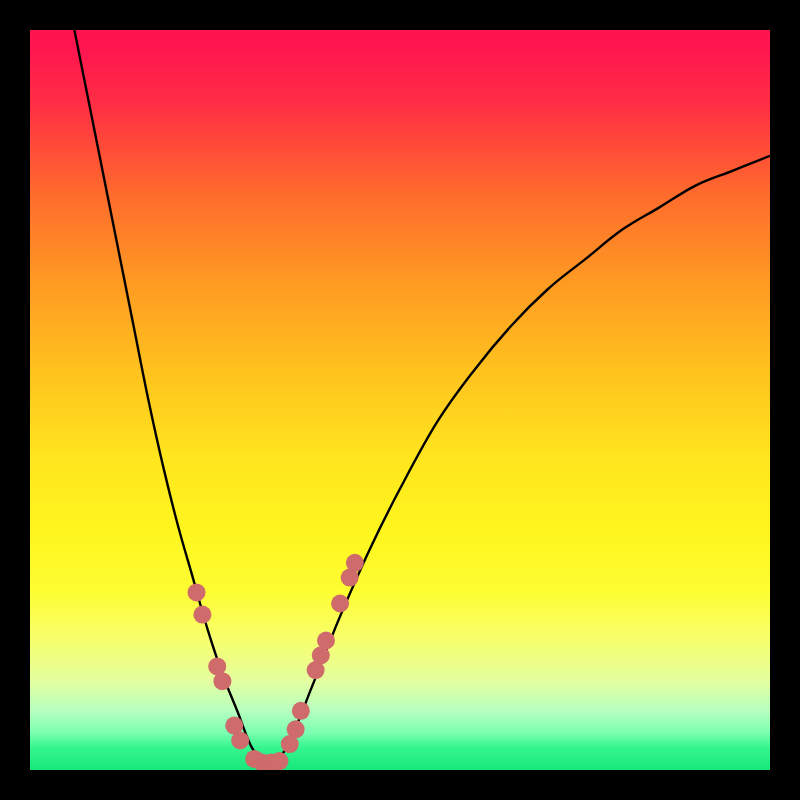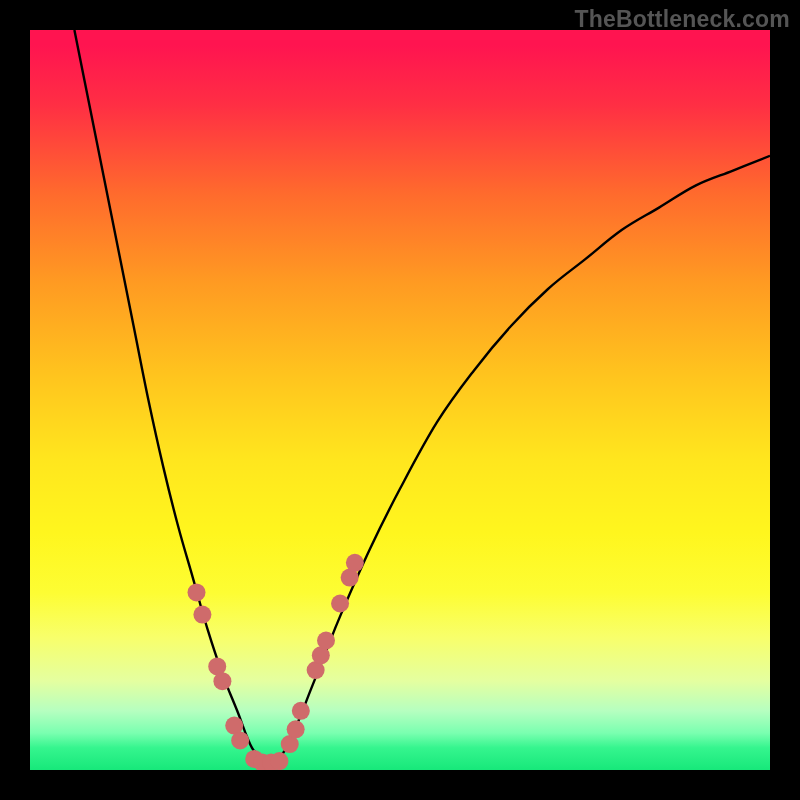--- a/index.html
+++ b/index.html
@@ -69,21 +69,20 @@
   }
   .marker {
     fill: #cf6b6b;
     stroke: none;
   }
 </style>
 </head>
 <body>
 
 <div class="frame">
-  <div class="attribution">TheBottleneck.com</div>
 
   <div class="plot">
     <div class="gradient"></div>
     <svg class="curves" viewBox="0 0 740 740" preserveAspectRatio="none">
       <path id="left-curve" class="curve" d="M 44.40 0.00 C 47.06 13.32, 53.87 47.36, 59.20 74.00 C 64.53 100.64, 68.67 121.36, 74.00 148.00 C 79.33 174.64, 83.47 195.36, 88.80 222.00 C 94.13 248.64, 98.27 269.36, 103.60 296.00 C 108.93 322.64, 113.07 344.69, 118.40 370.00 C 123.73 395.31, 127.87 413.96, 133.20 436.60 C 138.53 459.24, 142.67 475.82, 148.00 495.80 C 153.33 515.78, 157.47 528.95, 162.80 547.60 C 168.13 566.25, 172.27 582.08, 177.60 599.40 C 182.93 616.72, 187.07 629.15, 192.40 643.80 C 197.73 658.45, 201.87 667.48, 207.20 680.80 C 212.53 694.12, 216.67 708.48, 222.00 717.80 C 227.33 727.12, 234.14 729.94, 236.80 732.60"></path>
       <path id="right-curve" class="curve" d="M 236.80 732.60 C 239.46 731.27, 246.27 731.86, 251.60 725.20 C 256.93 718.54, 261.07 707.59, 266.40 695.60 C 271.73 683.61, 275.87 671.92, 281.20 658.60 C 286.53 645.28, 290.67 634.92, 296.00 621.60 C 301.33 608.28, 302.81 603.25, 310.80 584.60 C 318.79 565.95, 329.74 540.64, 340.40 518.00 C 351.06 495.36, 358.01 481.44, 370.00 458.80 C 381.99 436.16, 393.68 413.51, 407.00 392.20 C 420.32 370.89, 430.68 357.72, 444.00 340.40 C 457.32 323.08, 467.68 310.65, 481.00 296.00 C 494.32 281.35, 504.68 270.99, 518.00 259.00 C 531.32 247.01, 541.68 240.06, 555.00 229.40 C 568.32 218.74, 578.68 209.12, 592.00 199.80 C 605.32 190.48, 615.68 185.59, 629.00 177.60 C 642.32 169.61, 652.68 162.06, 666.00 155.40 C 679.32 148.74, 689.68 145.93, 703.00 140.60 C 716.32 135.27, 733.34 128.46, 740.00 125.80"></path>
       <g id="markers">
           <circle cx="166.50" cy="562.40" r="9" class="marker"></circle>
           <circle cx="172.42" cy="584.60" r="9" class="marker"></circle>
           <circle cx="187.22" cy="636.40" r="9" class="marker"></circle>

